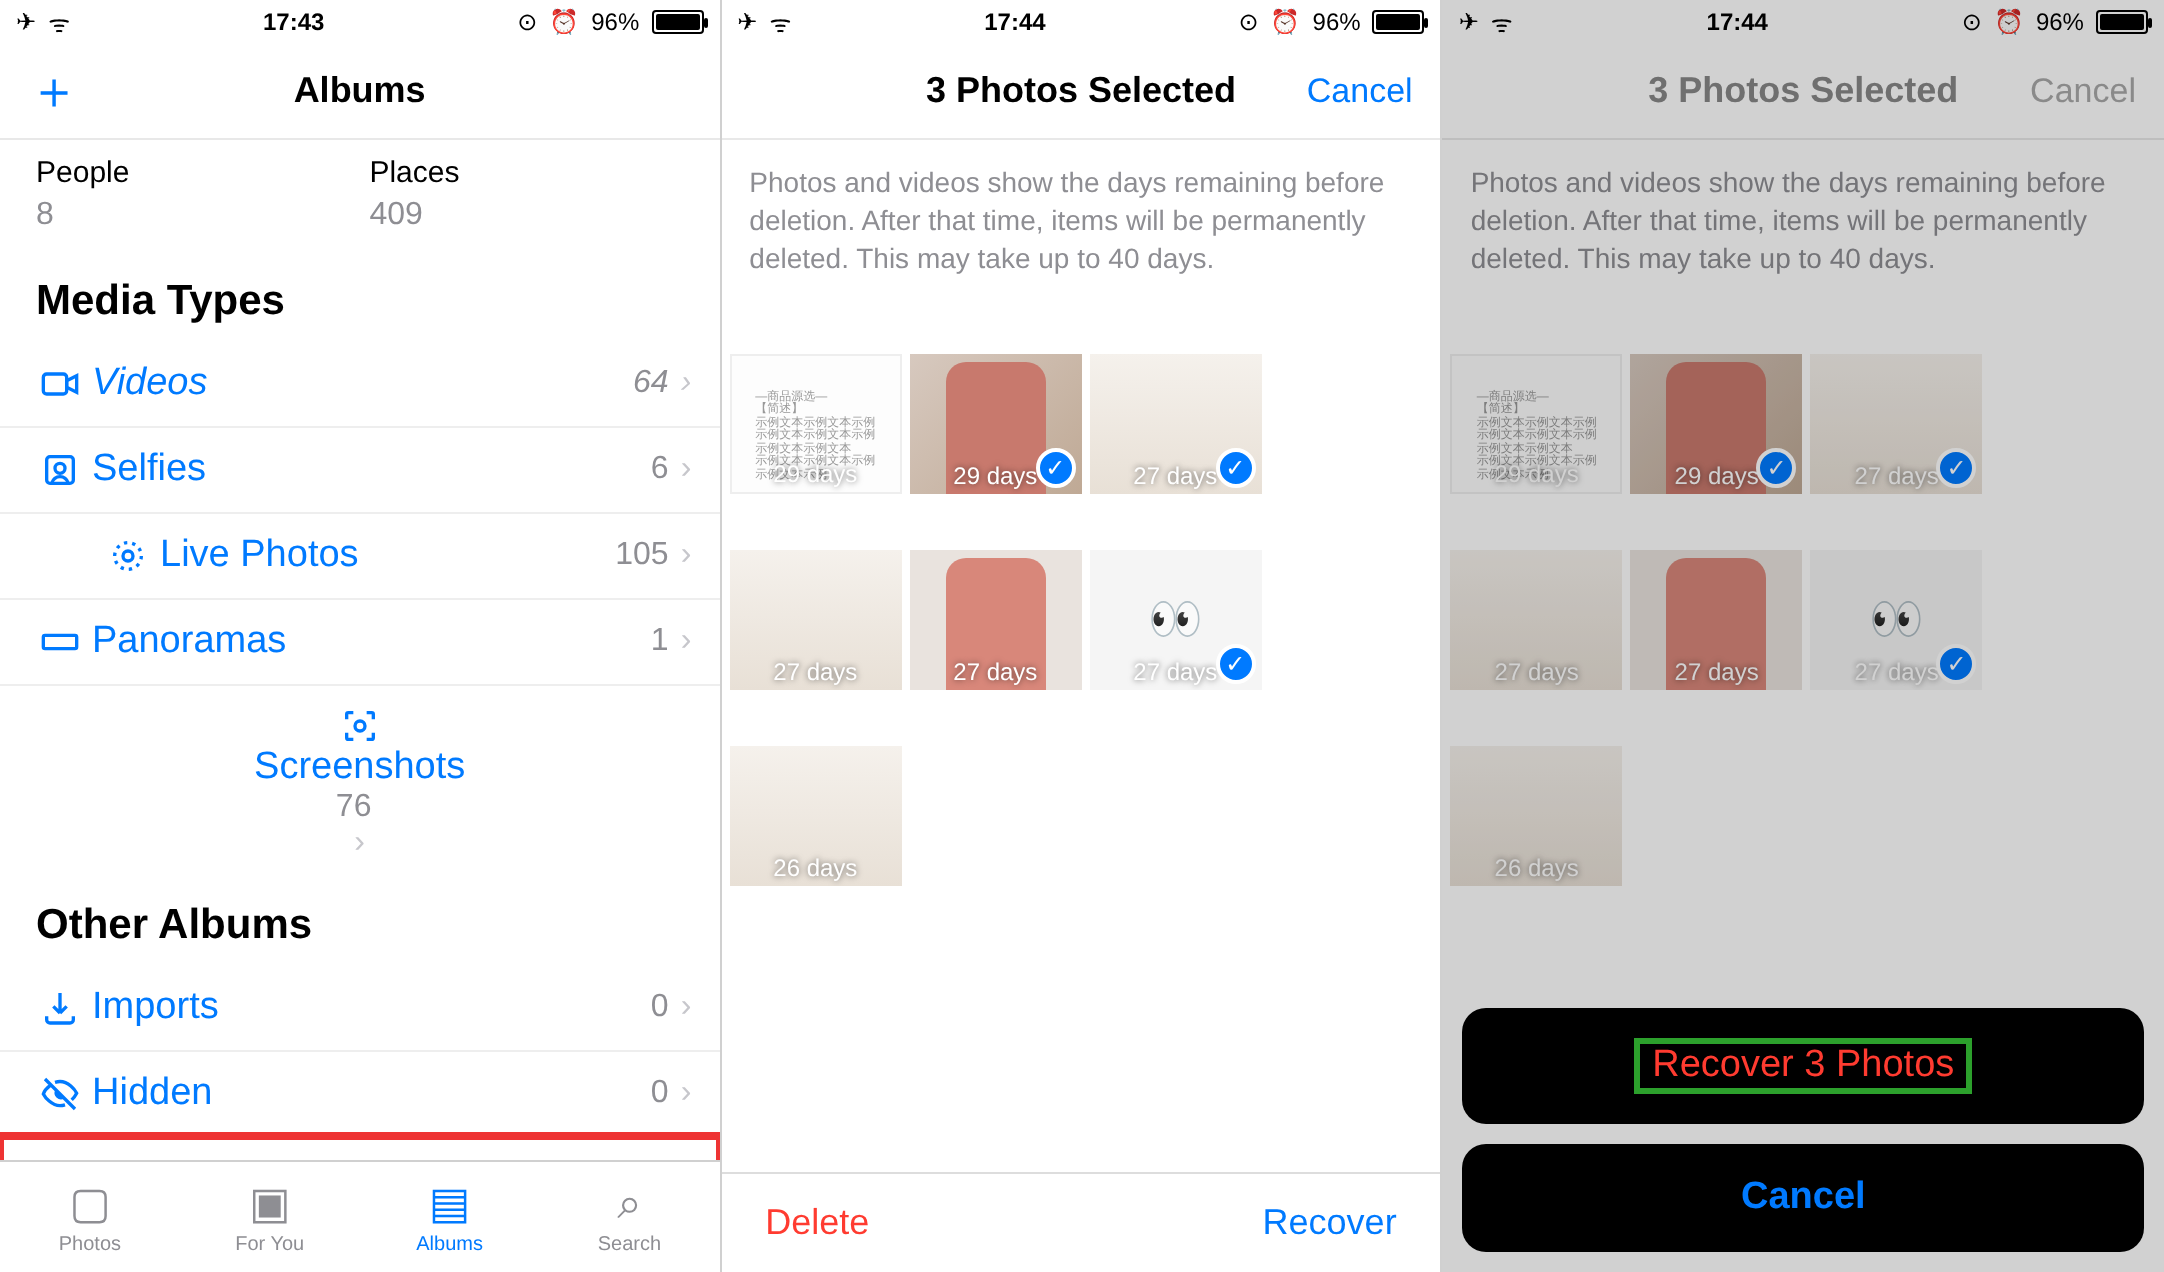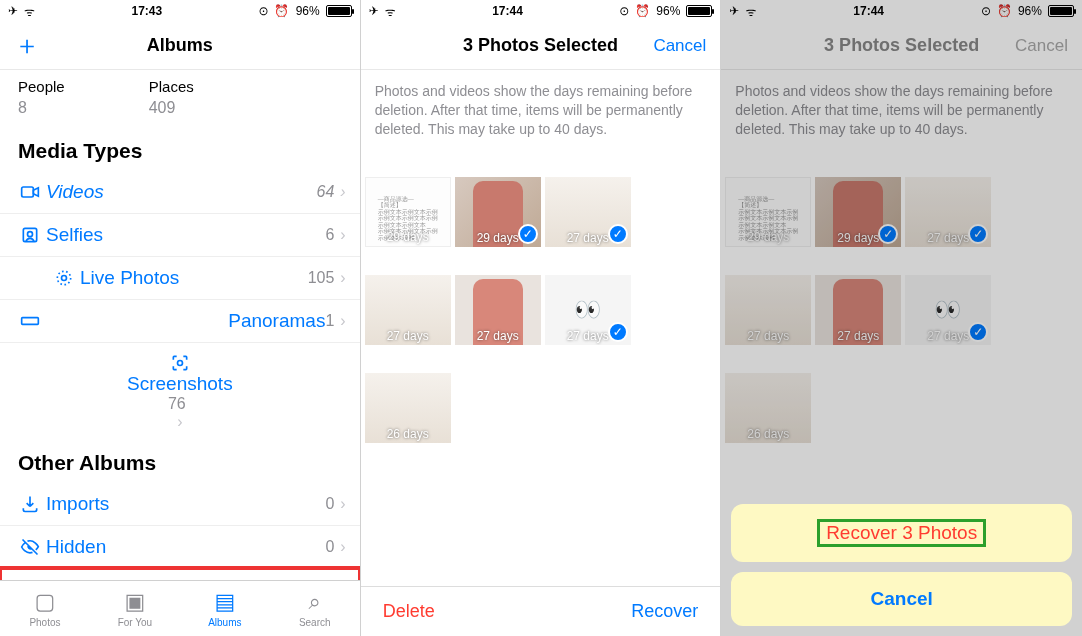--- a/index.html
+++ b/index.html
@@ -16,21 +16,21 @@
 
     
     .navbar { height: 48px; display: flex; align-items: center; justify-content: space-between; padding: 0 14px; border-bottom: 1px solid #e8e8e8; }
     .navbar .title { font-size: 18px; font-weight: 700; flex: 1; text-align: center; }
     .navbar .left, .navbar .right { min-width: 60px; font-size: 17px; color: #007aff; }
     .navbar .right { text-align: right; }
     .plus-icon { font-size: 26px; font-weight: 300; color: #007aff; }
 
     
     .s1-body { flex: 1; overflow: hidden; }
-    .row-people { display: flex; gap: 84px; padding: 8px 18px 12px; font-size: 15px; }
+    .row-people { display: flex; gap: 120px; padding: 8px 18px 12px; font-size: 15px; }
     .row-people .label { color: #000; }
     .row-people .count { color: #8e8e93; margin-top: 4px; font-size: 16px; }
     .section-title { font-size: 21px; font-weight: 700; padding: 10px 18px 8px; }
     .list-row { display: flex; align-items: center; padding: 10px 14px; border-bottom: 1px solid #eee; }
     .list-row .icon { width: 32px; color: #007aff; display:flex; align-items:center; justify-content:center; }
     .list-row .icon svg { width:20px; height:20px; }
     .list-row .label { flex: 1; font-size: 19px; color: #007aff; }
     .list-row .count { color: #8e8e93; font-size: 16px; margin-right: 6px; }
     .chevron { color: #c7c7cc; font-size: 16px; }
 
@@ -56,21 +56,21 @@
     .thumb .torso { width:50px; height:70px; background:#c8796d; border-radius:10px 10px 0 0; margin-bottom:-4px; position:relative;}
     .thumb .eyeicon { font-size: 22px; }
 
     .bottombar { height: 50px; display: flex; align-items: center; justify-content: space-between; padding: 0 22px; font-size: 18px; border-top: 1px solid #ddd; }
     .bottombar .del { color: #ff3b30; }
     .bottombar .rec { color: #007aff; }
 
     
     .dimmer { position: absolute; inset: 0; background: rgba(0,0,0,.18); pointer-events:none; }
     .actionsheet { position: absolute; bottom: 0; left: 0; right: 0; padding: 10px; display: flex; flex-direction: column; gap: 10px; }
-    .as-btn { background: #fef9c3; border-radius: 12px; text-align: center; padding: 16px 0; font-size: 19px; }
+    .as-btn { background: #000000; border-radius: 12px; text-align: center; padding: 16px 0; font-size: 19px; }
     .as-recover { color: #ff3b30; }
     .as-cancel { color: #007aff; font-weight: 600; }
 
     .sb-icon { font-size: 12px; display:inline-block; }
     .battery { display:inline-block; width:26px; height:12px; border:1px solid #000; border-radius:2px; position:relative; }
     .battery::after { content:''; position:absolute; right:-3px; top:3px; width:2px; height:5px; background:#000; border-radius:1px; }
     .battery .fill { position:absolute; left:1px; top:1px; bottom:1px; width: 92%; background:#000; border-radius:1px; }
   </style>
 </head>
 <body>
@@ -141,21 +141,21 @@
             <span class="icon">
               <svg viewBox="0 0 24 24" fill="none" stroke="currentColor" stroke-width="2">
                 <circle cx="12" cy="12" r="3"></circle>
                 <circle cx="12" cy="12" r="8" stroke-dasharray="2 3"></circle>
               </svg>
             </span>
             <span class="label">Live Photos</span>
             <span class="count">105</span>
             <span class="chevron">›</span>
           </div>
-          <div class="list-row" style="border-top: 1px solid rgb(238, 238, 238); border-bottom: none; text-align: right;">
+          <div class="list-row" style="border-top: 1px solid rgb(238, 238, 238); border-bottom: none;">
             <span class="icon">
               <svg viewBox="0 0 24 24" fill="none" stroke="currentColor" stroke-width="2">
                 <rect x="2" y="8" width="20" height="8" rx="1"></rect>
               </svg>
             </span>
             <span class="label">Panoramas</span>
             <span class="count">1</span>
             <span class="chevron">›</span>
           </div>
           <div class="list-row" style="border-top: 1px solid rgb(238, 238, 238); border-bottom: none; flex-direction: column;">

